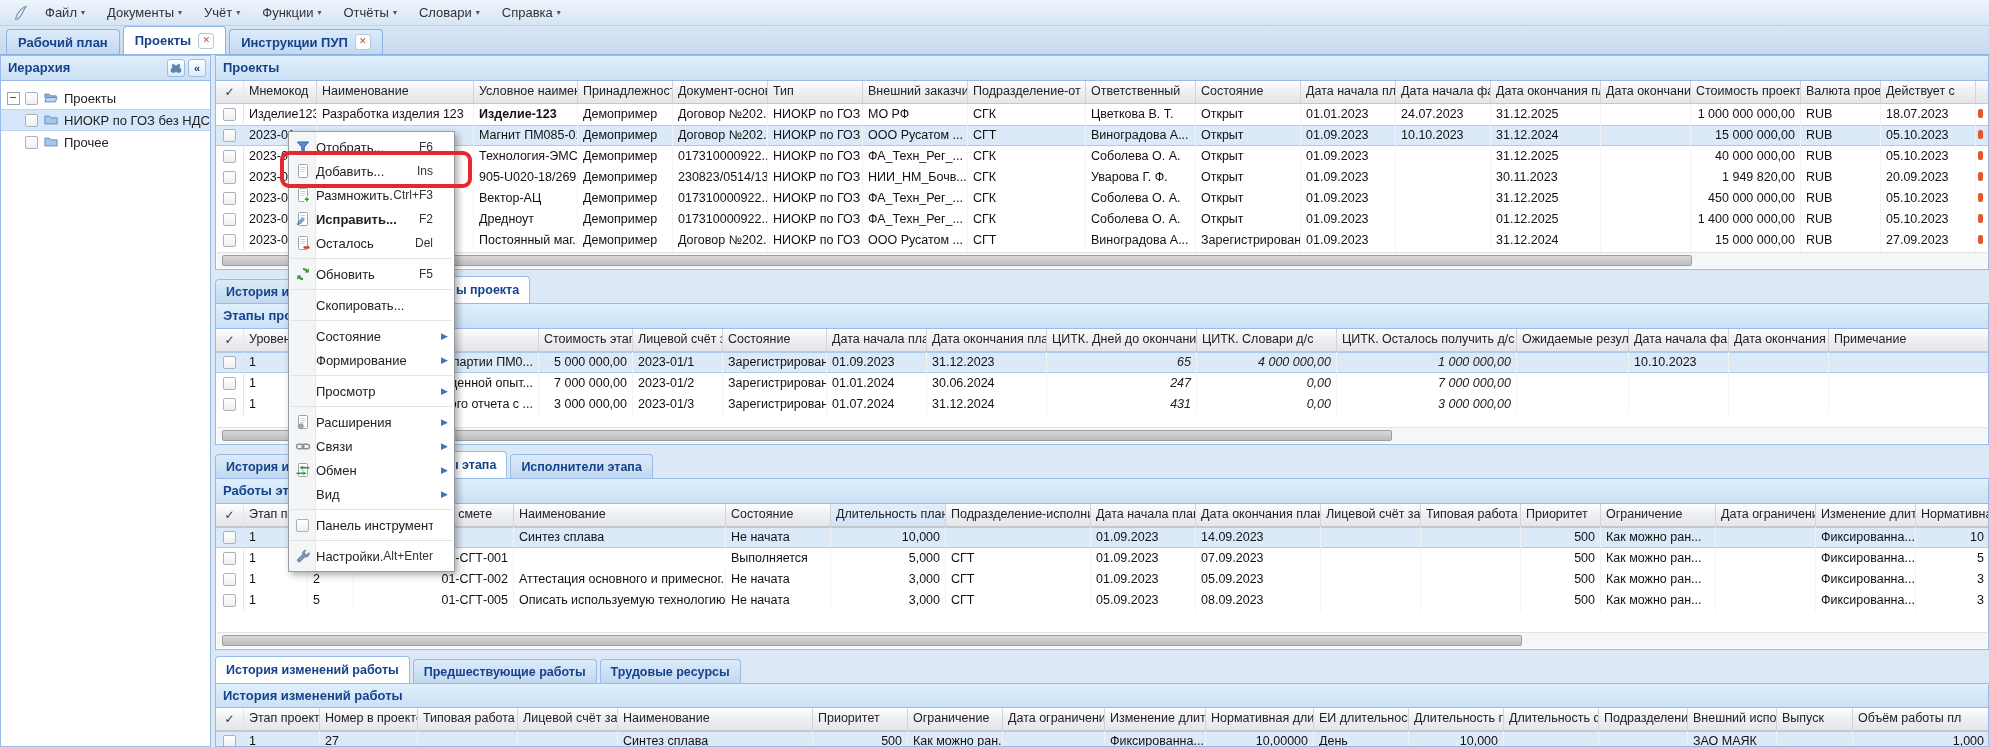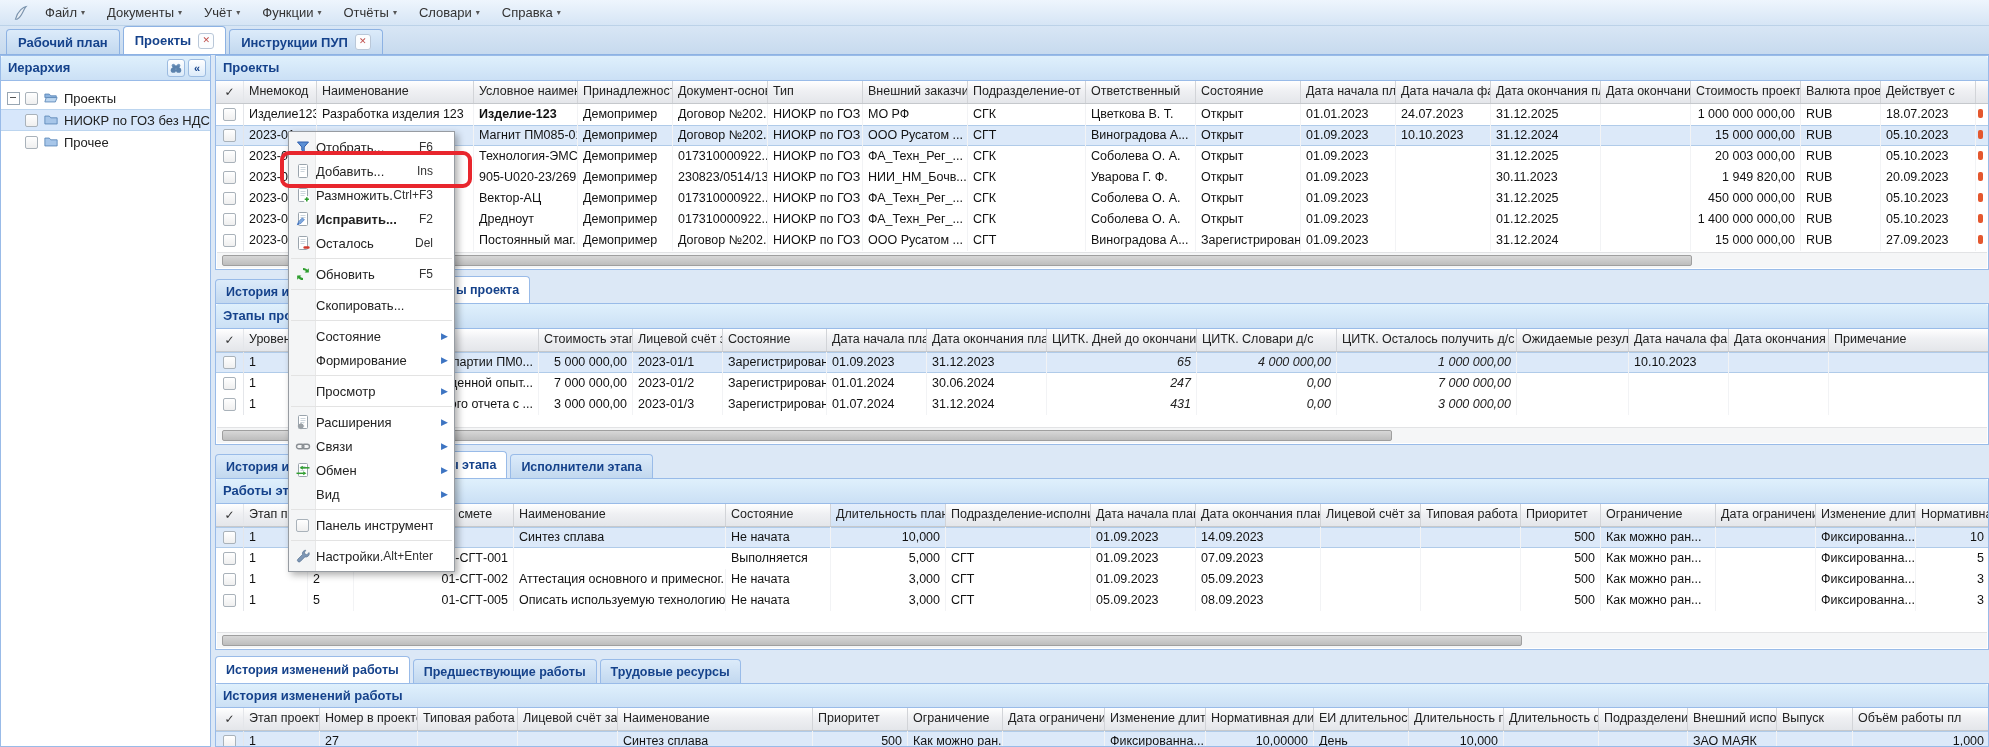--- a/index.html
+++ b/index.html
@@ -263,31 +263,31 @@
         <div class="td" style="width: 95px;">017310000922...</div>
         <div class="td" style="width: 95px;">НИОКР по ГОЗ ...</div>
         <div class="td" style="width: 105px;">ФА_Техн_Рег_...</div>
         <div class="td" style="width: 118px;">СГК</div>
         <div class="td" style="width: 110px;">Соболева О. А.</div>
         <div class="td" style="width: 105px;">Открыт</div>
         <div class="td" style="width: 95px;">01.09.2023</div>
         <div class="td" style="width: 95px;"></div>
         <div class="td" style="width: 110px;">31.12.2025</div>
         <div class="td" style="width: 90px;"></div>
-        <div class="td r" style="width: 110px;">20 003 000,00</div>
+        <div class="td r" style="width: 110px;">40 000 000,00</div>
         <div class="td" style="width: 80px;">RUB</div>
         <div class="td" style="width: 95px;">05.10.2023</div>
       </div>
       <div class="tr">
         <div class="td-chk">
           <span class="cb"></span>
         </div>
         <div class="td" style="width: 73px;">2023-03</div>
         <div class="td" style="width: 157px;"></div>
-        <div class="td" style="width: 104px;">905-U020-23/269</div>
+        <div class="td" style="width: 104px;">905-U020-18/269</div>
         <div class="td" style="width: 95px;">Демопример</div>
         <div class="td" style="width: 95px;">230823/0514/136</div>
         <div class="td" style="width: 95px;">НИОКР по ГОЗ ...</div>
         <div class="td" style="width: 105px;">НИИ_НМ_Бочв...</div>
         <div class="td" style="width: 118px;">СГК</div>
         <div class="td" style="width: 110px;">Уварова Г. Ф.</div>
         <div class="td" style="width: 105px;">Открыт</div>
         <div class="td" style="width: 95px;">01.09.2023</div>
         <div class="td" style="width: 95px;"></div>
         <div class="td" style="width: 110px;">30.11.2023</div>

